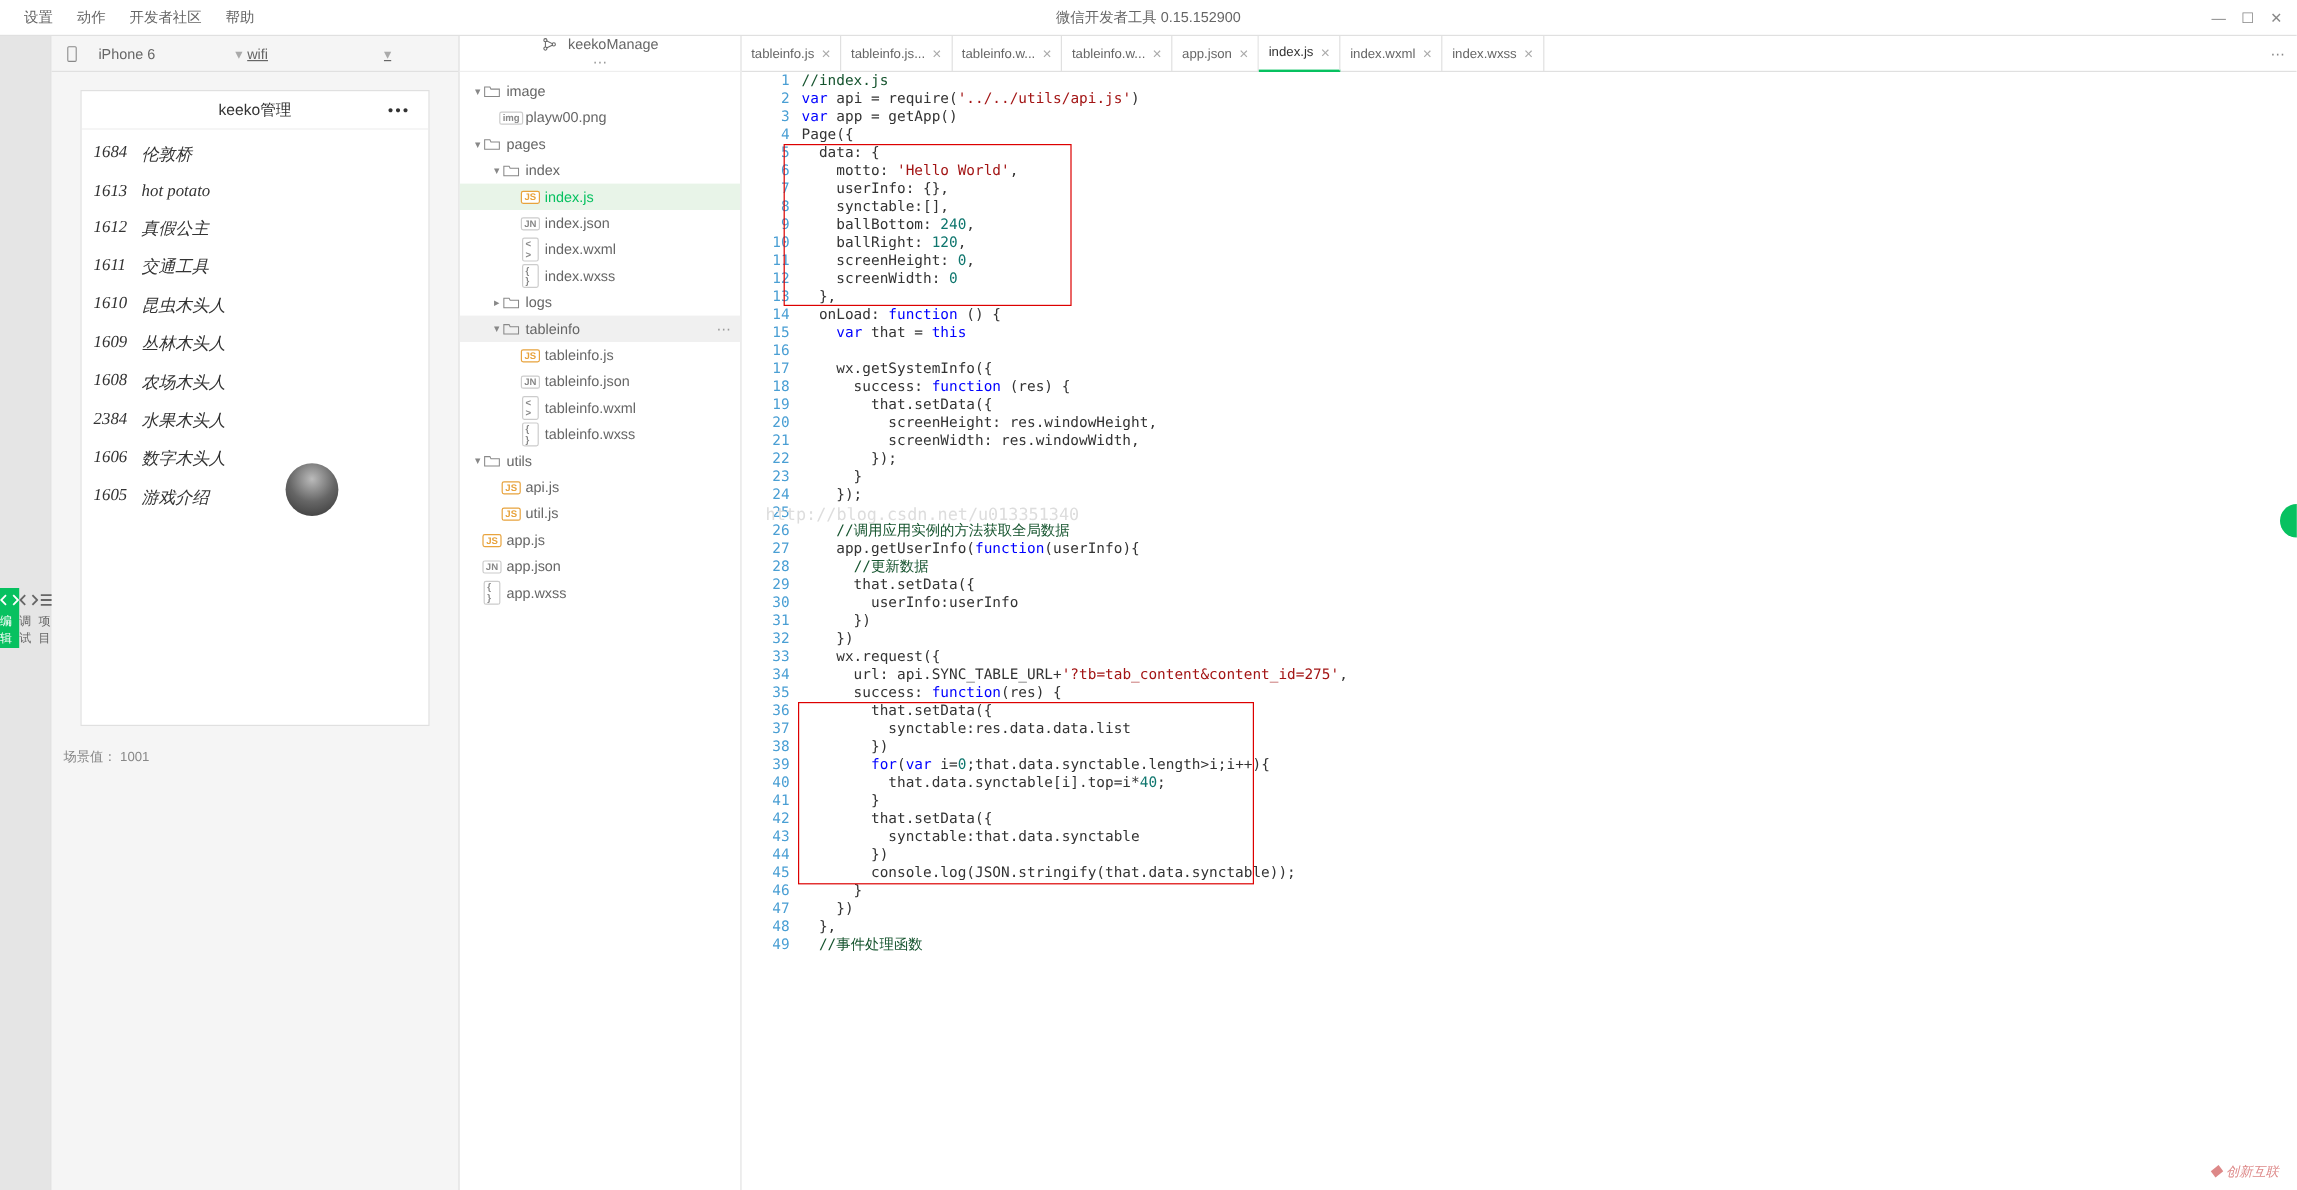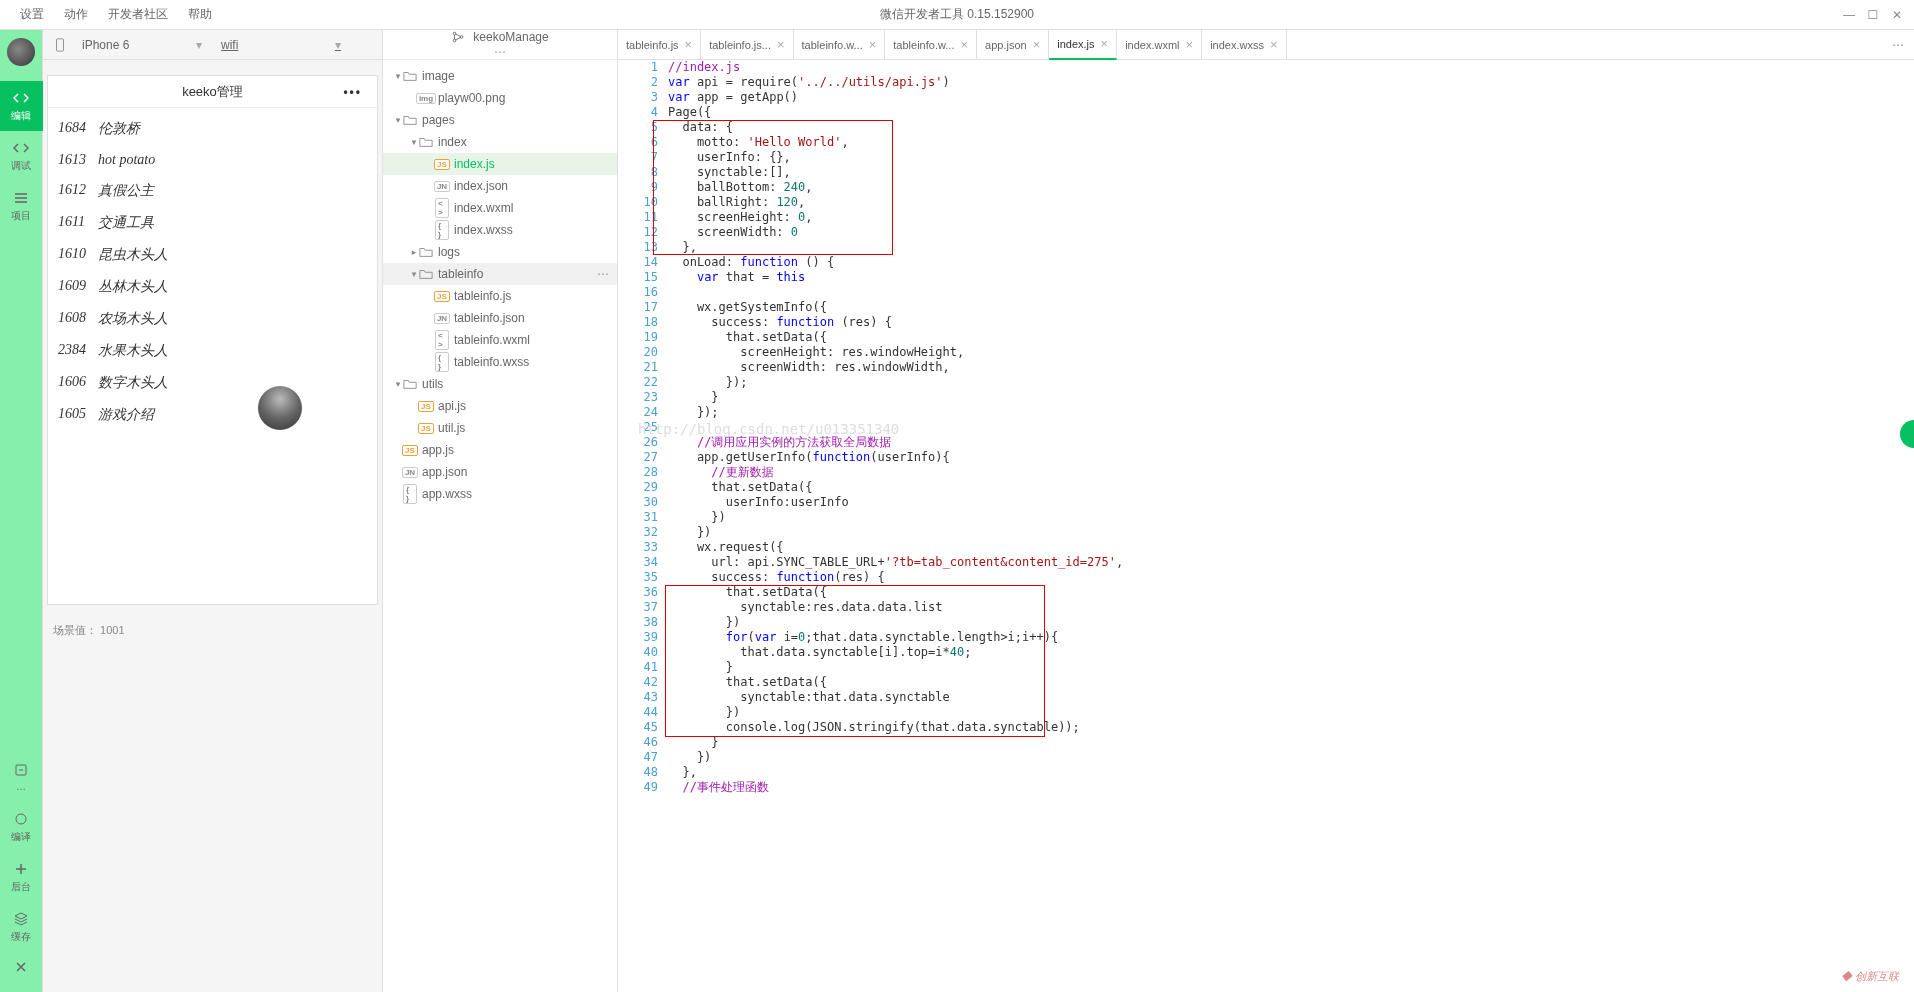--- a/index.html
+++ b/index.html
@@ -8,37 +8,37 @@
     
     .menubar { height: 30px; display: flex; align-items: center; padding: 0 10px; border-bottom: 1px solid #e0e0e0; position: relative; }
     .menu-item { padding: 0 10px; cursor: pointer; color: #666; }
     .app-title { position: absolute; left: 50%; transform: translateX(-50%); color: #666; }
     .window-controls { position: absolute; right: 10px; display: flex; gap: 10px; }
     .win-btn { width: 14px; height: 14px; cursor: pointer; color: #888; display: flex; align-items: center; justify-content: center; }
     
     .main-layout { display: flex; height: calc(100vh - 30px); }
     
     
-    .left-sidebar { width: 43px; background: #86efac; border-right: 1px solid #e0e0e0; display: flex; flex-direction: column; align-items: center; padding-top: 8px; }
+    .left-sidebar { width: 43px; background: #e5e5e5; border-right: 1px solid #e0e0e0; display: flex; flex-direction: row; align-items: center; padding-top: 8px; }
     .avatar { width: 28px; height: 28px; border-radius: 50%; background: radial-gradient(circle at 40% 40%, #888, #333); margin-bottom: 15px; }
     .nav-btn { width: 43px; height: 50px; display: flex; flex-direction: column; align-items: center; justify-content: center; cursor: pointer; color: #666; }
     .nav-btn.active { background: #07c160; color: #fff; }
     .nav-btn svg { width: 16px; height: 16px; }
     .nav-label { font-size: 10px; margin-top: 3px; }
     .sidebar-bottom { margin-top: auto; margin-bottom: 10px; }
     
     
     .simulator-panel { width: 340px; background: #f5f5f5; border-right: 1px solid #e0e0e0; display: flex; flex-direction: column; }
     .sim-toolbar { height: 30px; display: flex; align-items: center; padding: 0 10px; border-bottom: 1px solid #e0e0e0; }
     .device-icon { width: 14px; height: 14px; color: #888; }
     .device-select { margin-left: 15px; border: none; background: transparent; color: #666; cursor: pointer; width: 120px; }
-    .network-select { margin-left: 19px; border: none; background: transparent; color: #666; cursor: pointer; width: 120px; text-decoration: underline; }
+    .network-select { margin-left: 4px; border: none; background: transparent; color: #666; cursor: pointer; width: 120px; text-decoration: underline; }
     .dropdown-arrow { color: #aaa; margin-left: auto; }
     
-    .simulator-frame { margin: 15px 4px; background: #fff; border: 1px solid #e0e0e0; flex: 1; max-height: 530px; position: relative; }
+    .simulator-frame { margin: 15px 24px; background: #fff; border: 1px solid #e0e0e0; flex: 1; max-height: 530px; position: relative; }
     .sim-header { height: 32px; display: flex; align-items: center; justify-content: center; position: relative; border-bottom: 1px solid #eee; }
     .sim-title { font-size: 13px; }
     .sim-menu-dots { position: absolute; right: 15px; font-weight: bold; letter-spacing: 2px; }
     .sim-content { padding: 5px 10px; }
     .sim-row { display: flex; padding: 7px 0; font-size: 14px; font-family: Georgia, serif; font-style: italic; }
     .sim-num { width: 40px; }
     .sim-text { font-family: "SimSun", serif; }
     .sim-ball { position: absolute; width: 44px; height: 44px; border-radius: 50%; background: radial-gradient(circle at 50% 30%, #bbb, #666, #333); right: 75px; top: 310px; }
     .sim-status { padding: 3px 10px; color: #888; font-size: 11px; }
     
@@ -70,21 +70,21 @@
     
     .code-editor { flex: 1; display: flex; font-family: Consolas, monospace; font-size: 12px; overflow: auto; position: relative; }
     .gutter { width: 50px; text-align: right; padding-right: 10px; color: #4a9fd4; background: #fff; user-select: none; }
     .gutter-line { height: 15px; line-height: 15px; }
     .code-content { flex: 1; position: relative; }
     .code-line { height: 15px; line-height: 15px; white-space: pre; }
     
     
     .kw { color: #0000ff; }
     .str { color: #a31515; }
-    .com { color: #a21caf; }
+    .com { color: #14532d; }
     .num { color: #0f766e; }
     
     
     .red-box { position: absolute; border: 1px solid #d00; pointer-events: none; }
     
     .watermark { position: absolute; color: #ddd; font-size: 14px; }
     .badge-side{position:absolute;right:0;top:420px;width:14px;height:28px;border-radius:14px 0 0 14px;background:#07c160;}
     .brand-badge{position:absolute;right:15px;bottom:8px;color:#d88;font-size:11px;font-style:italic;}
   </style>
 </head>

